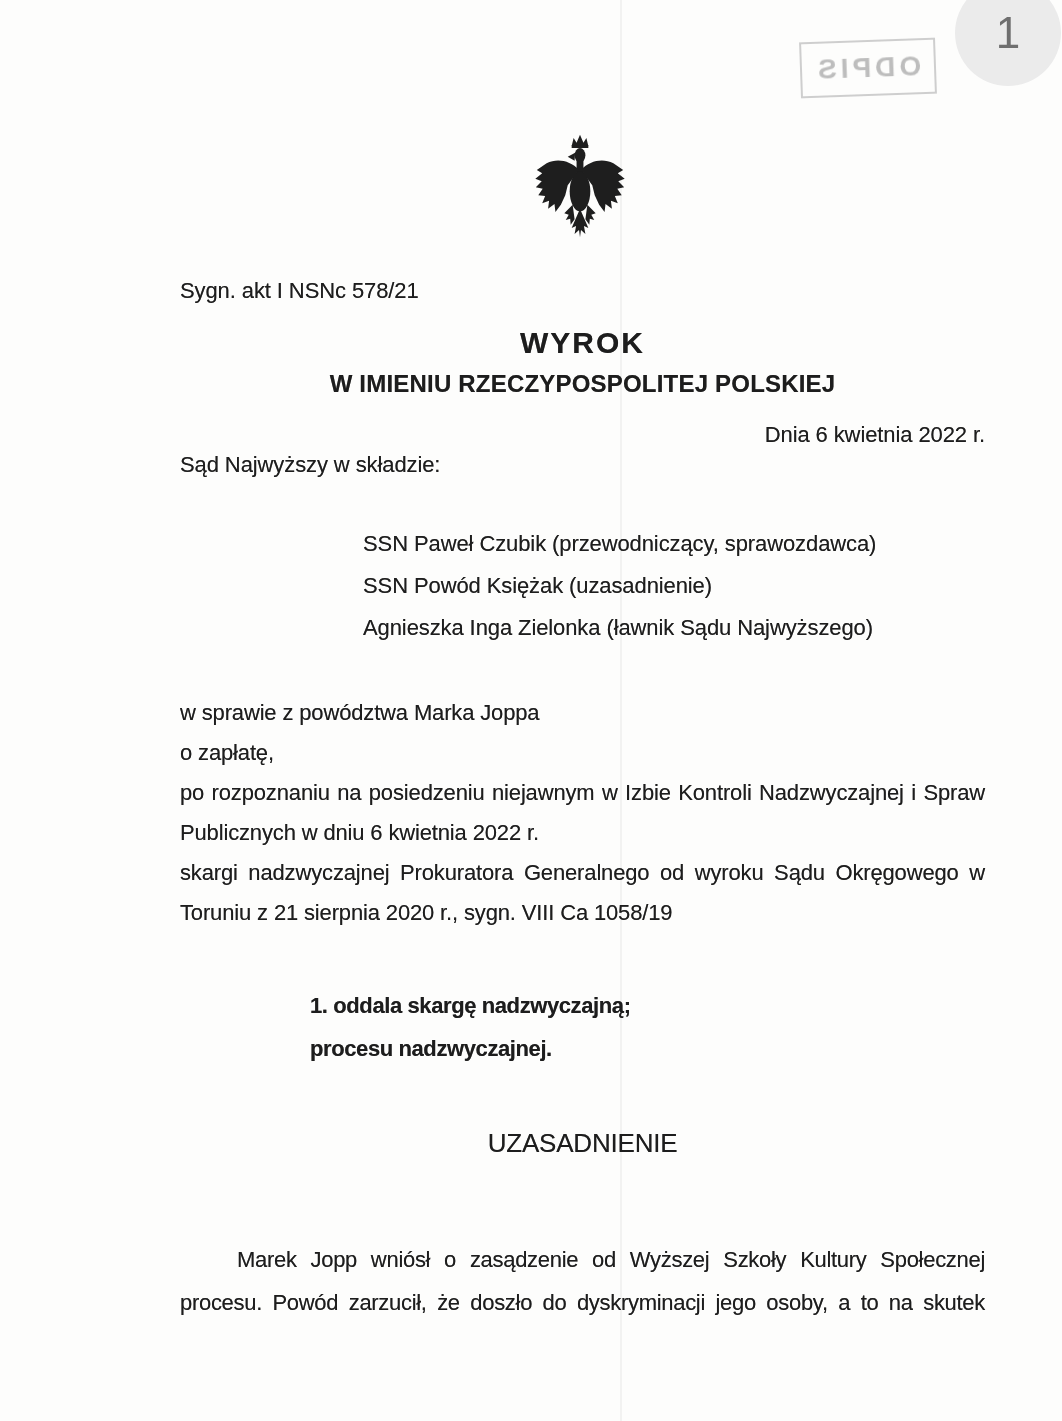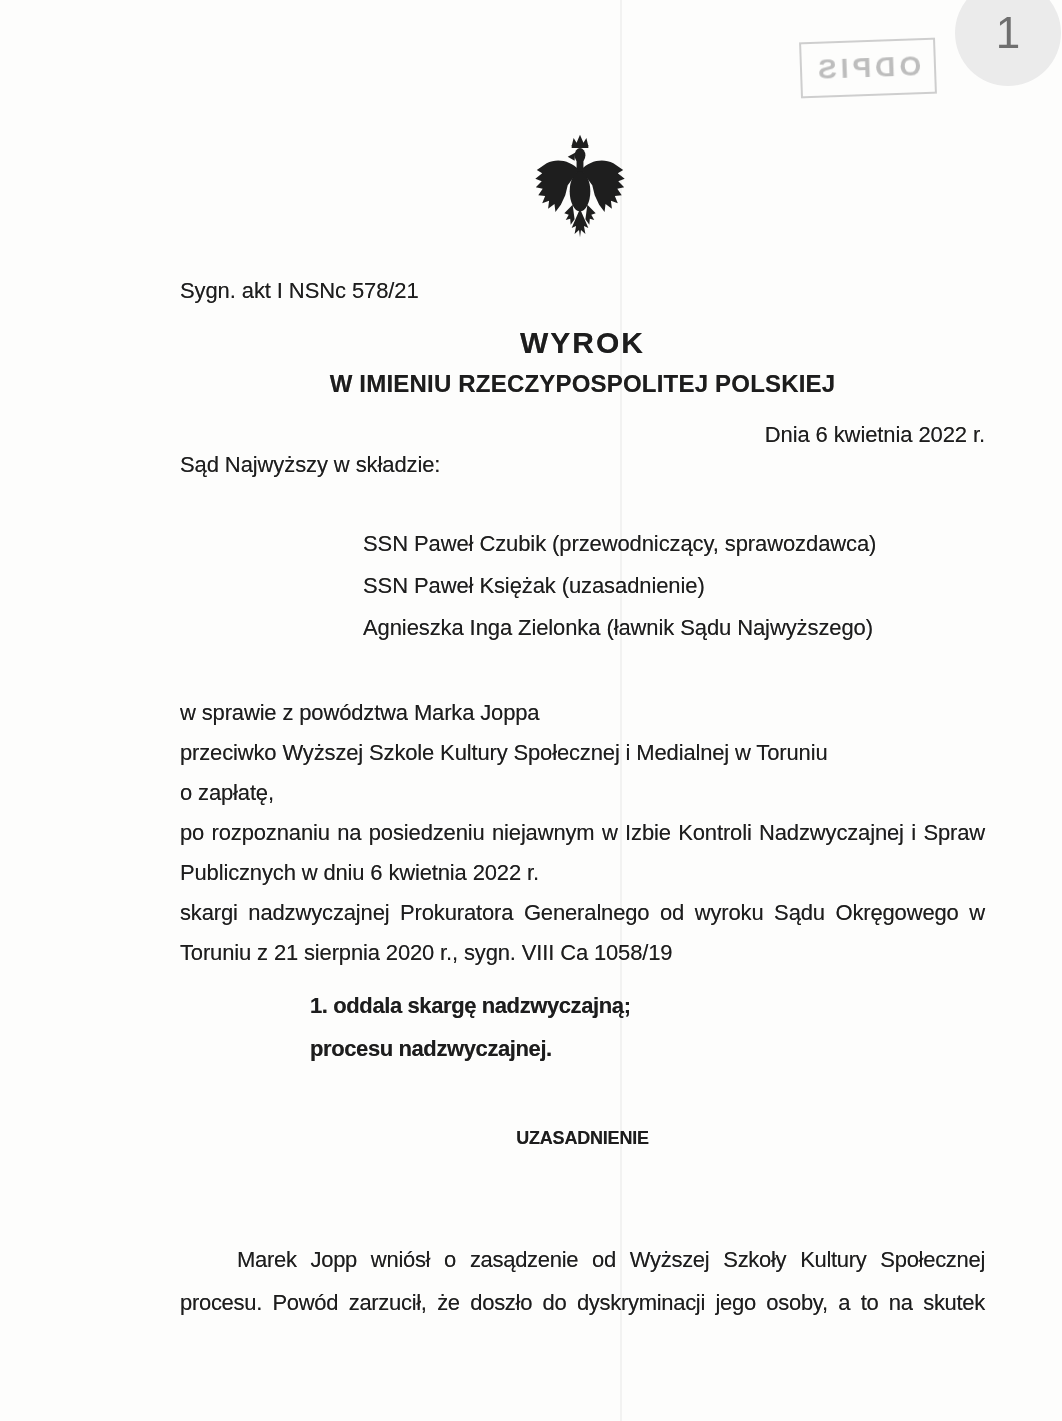--- a/index.html
+++ b/index.html
@@ -8,21 +8,21 @@
     background:#fdfdfc;color:#1d1d1d;
     font-family:"Liberation Sans", sans-serif;
   }
   .ink{ text-shadow:0 0 0.5px rgba(0,0,0,0.5); }
   .col{ position:absolute; left:180px; top:0; width:805px; }
   .abs{ position:absolute; left:0; right:0; }
   .t{ font-size:22px; letter-spacing:-0.1px; white-space:nowrap; }
   .jline{ text-align:justify; text-align-last:justify; white-space:normal; }
   .title{ font-size:30px; font-weight:bold; letter-spacing:2px; text-align:center; white-space:nowrap;}
   .subtitle{ font-size:24px; font-weight:bold; letter-spacing:0.2px; text-align:center; white-space:nowrap;}
-  .heading{ font-size:18px; font-weight:bold; letter-spacing:-0.2px; text-align:center; white-space:nowrap;}
+  .heading{ font-size:26px; font-weight:normal; letter-spacing:-0.2px; text-align:center; white-space:nowrap;}
   .right{ text-align:right; }
   .panel-line{ height:42px; }
   .case-line{ height:40px; letter-spacing:-0.15px; }
   .ruling{ margin-left:130px; width:675px; }
   .ruling-line{ height:42.5px; font-weight:bold; letter-spacing:-0.4px; }
   .para{ }
   .para-line{ height:42.5px; letter-spacing:-0.3px; }
   .indent{ text-indent:57px; }
 
   
@@ -84,27 +84,26 @@
   <div class="abs t ink" style="top:278px;">Sygn. akt I NSNc 578/21</div>
 
   <div class="abs title ink" style="top:326px;">WYROK</div>
   <div class="abs subtitle ink" style="top:370px;">W IMIENIU RZECZYPOSPOLITEJ POLSKIEJ</div>
 
   <div class="abs t right ink" style="top:422px;">Dnia 6 kwietnia 2022 r.</div>
   <div class="abs t ink" style="top:452px;">Sąd Najwyższy w składzie:</div>
 
   <div class="abs" style="top:531px; padding-left:183px;">
     <div class="t panel-line ink">SSN Paweł Czubik (przewodniczący, sprawozdawca)</div>
-    <div class="t panel-line ink">SSN Paweł Księżak (uzasadnienie)</div>
+    <div class="t panel-line ink">SSN Powód Księżak (uzasadnienie)</div>
     <div class="t panel-line ink">Agnieszka Inga Zielonka (ławnik Sądu Najwyższego)</div>
   </div>
 
   <div class="abs" style="top:700px;">
     <div class="t case-line ink">w sprawie z powództwa Marka Joppa</div>
-    <div class="t case-line ink">przeciwko Wyższej Szkole Kultury Społecznej i Medialnej w Toruniu</div>
     <div class="t case-line ink">o zapłatę,</div>
     <div class="t case-line jline ink">po rozpoznaniu na posiedzeniu niejawnym w Izbie Kontroli Nadzwyczajnej i Spraw</div>
     <div class="t case-line ink">Publicznych w dniu 6 kwietnia 2022 r.</div>
     <div class="t case-line jline ink">skargi nadzwyczajnej Prokuratora Generalnego od wyroku Sądu Okręgowego w</div>
     <div class="t case-line ink">Toruniu z 21 sierpnia 2020 r., sygn. VIII Ca 1058/19</div>
   </div>
 
   <div class="abs ruling" style="top:993px;">
     <div class="t ruling-line ink">1. oddala skargę nadzwyczajną;</div>
     <div class="t ruling-line ink">procesu nadzwyczajnej.</div>

